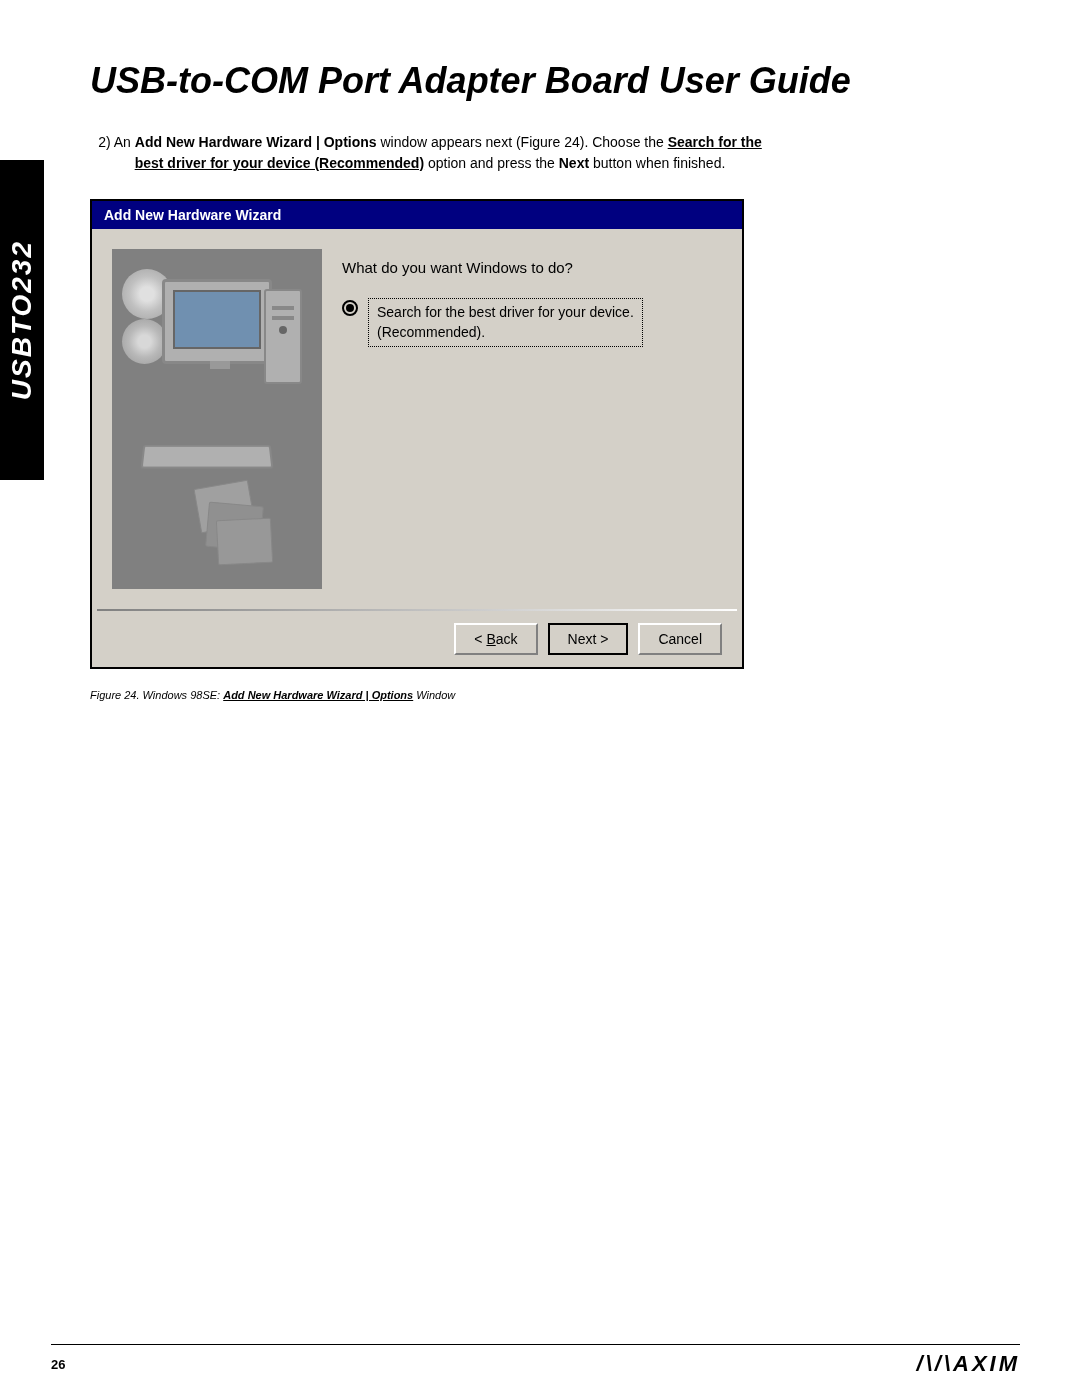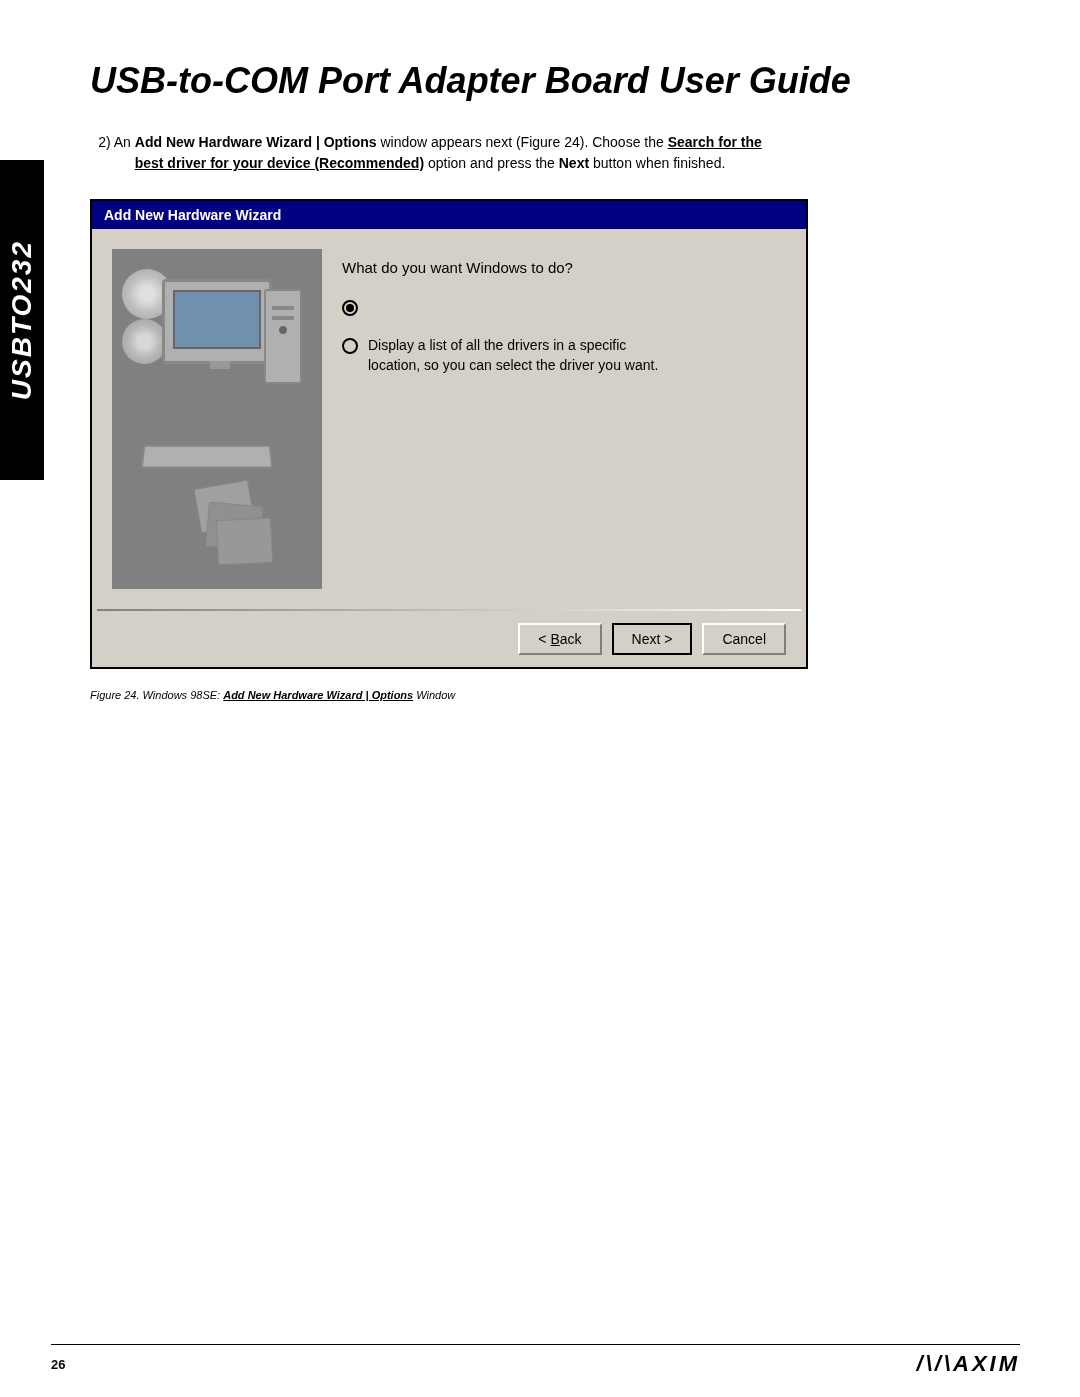--- a/index.html
+++ b/index.html
@@ -71,21 +71,21 @@
 
     .instruction-text .bold-underline {
       font-weight: bold;
       text-decoration: underline;
     }
 
     
     .dialog-box {
       border: 2px solid #000000;
       background: #d4d0c8;
-      width: 718px;
+      width: 654px;
       margin-bottom: 20px;
     }
 
     .dialog-titlebar {
       background: #000080;
       color: #ffffff;
       font-size: 14px;
       font-weight: bold;
       padding: 6px 12px;
       font-family: Arial, sans-serif;
@@ -441,29 +441,25 @@
           <div class="disk-item floppy3"></div>
         </div>
       </div>
 
       <div class="dialog-right">
 
         <div class="dialog-question">What do you want Windows to do?</div>
 
         <div class="radio-option">
           <div class="radio-circle selected"></div>
-        </div>
-
-        <div class="radio-option">
-          <div class="radio-circle"></div>
-          <div class="radio-label">
-            Display a list of all the drivers in a specific<br>
-            location, so you can select the driver you want.
+          <div class="radio-label-box">
+            Search for the best driver for your device.<br>(Recommended).
           </div>
         </div>
+
 
       </div>
     </div>
 
     <div class="dialog-separator"></div>
 
     <div class="dialog-buttons">
       <button class="dialog-btn">
         &lt; <span style="text-decoration: underline;">B</span>ack
       </button>

